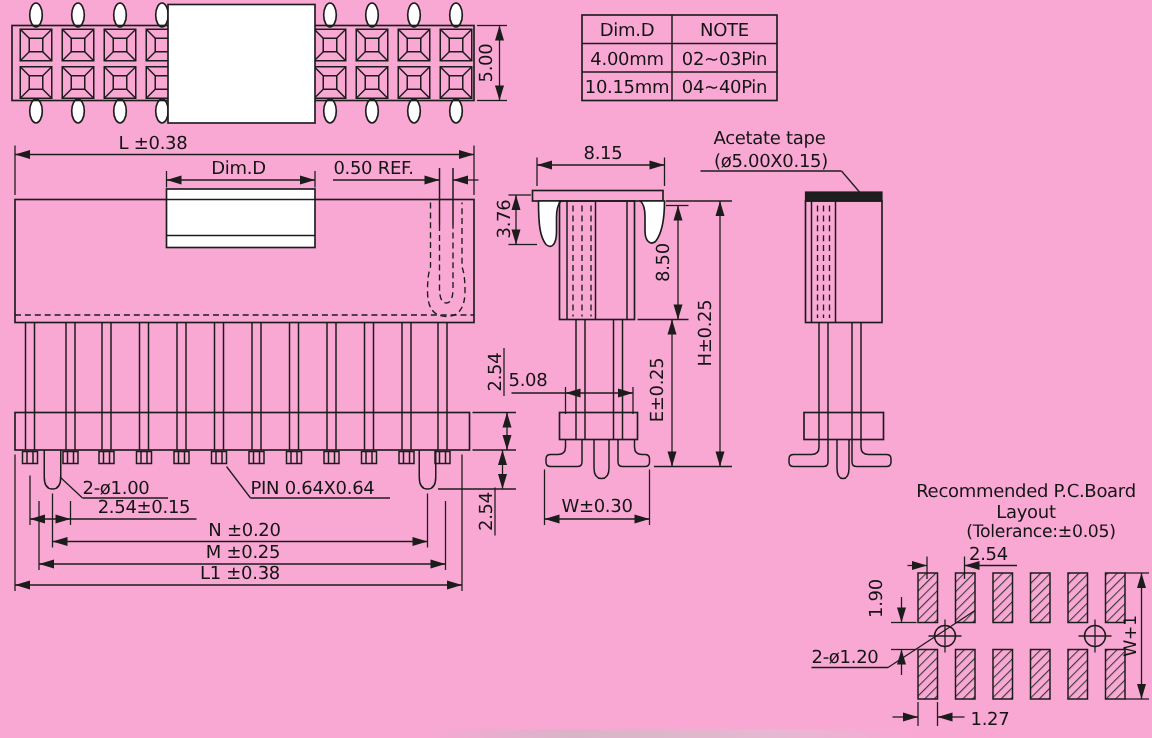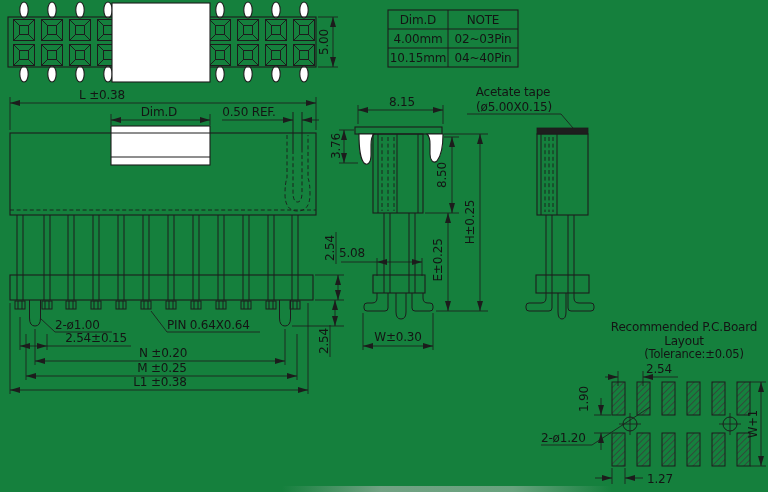--- a/index.html
+++ b/index.html
@@ -1,16 +1,16 @@
 <!DOCTYPE html>
 <html><head>
 <meta charset="utf-8">
 <style>
   html,body{margin:0;padding:0;background:#fff;}
-  .page{position:relative;width:768px;height:492px;background:#15803d;overflow:hidden;}
+  .page{position:relative;width:768px;height:492px;background:#f9a8d4;overflow:hidden;}
   svg{display:block;}
   .ln{stroke:#1c1c1c;stroke-width:1.1;fill:none;}
   .lnt{stroke:#1c1c1c;stroke-width:1;fill:none;}
   .lnw{stroke:#1c1c1c;stroke-width:1.1;fill:#ffffff;}
   .dash{stroke:#1c1c1c;stroke-width:0.9;fill:none;stroke-dasharray:4 2.6;}
   .dim{stroke:#1c1c1c;stroke-width:0.85;fill:none;}
   .pad{fill:url(#hatch);stroke:#1c1c1c;stroke-width:1;}
   .tape{fill:#1e1e1e;stroke:#1c1c1c;stroke-width:0.8;}
   text{font-family:"DejaVu Sans","Liberation Sans",sans-serif;font-size:12px;fill:#141414;letter-spacing:-0.2px;}
   .sm{font-size:11.5px;}

